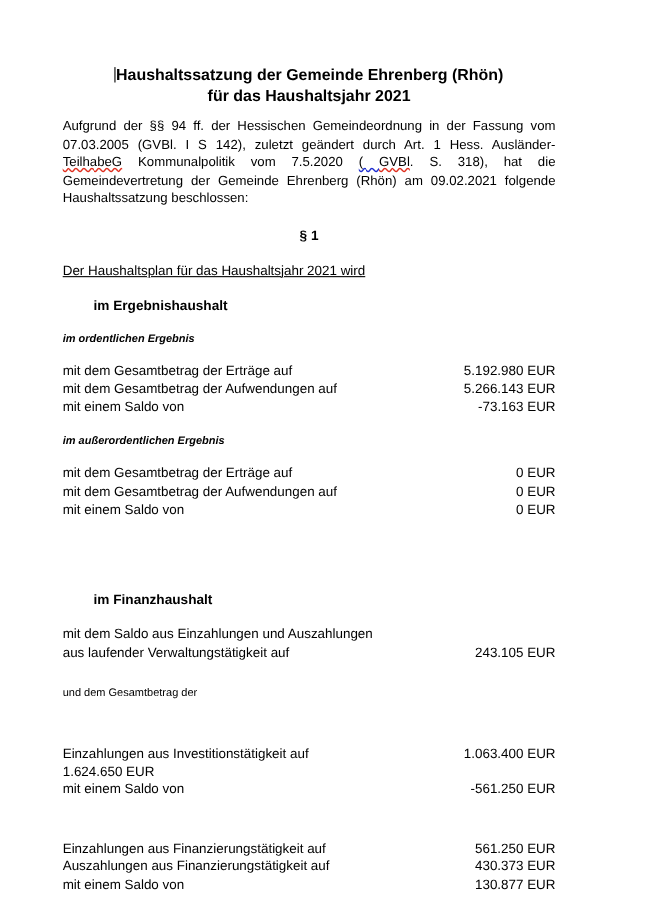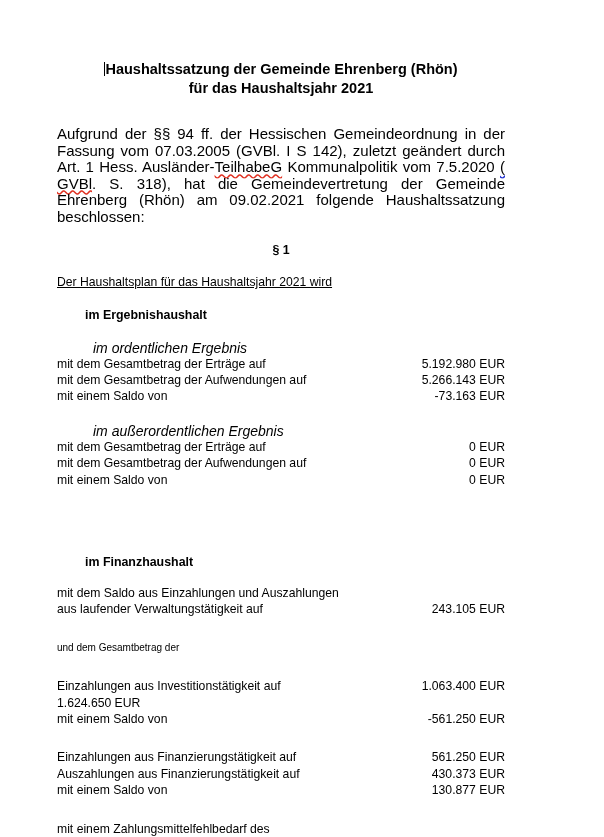--- a/index.html
+++ b/index.html
@@ -37,23 +37,23 @@
     width: 1px;
     height: 14px;
     background: #000;
     vertical-align: -2px;
     margin-right: 0px;
   }
 
   
   .intro {
     text-align: justify;
-    font-size: 15px;
+    font-size: 12px;
     line-height: 16.5px;
-    margin-top: 28px;
+    margin-top: 8px;
   }
 
   
   .sp-red {
     text-decoration: underline wavy #e03020;
     text-decoration-skip-ink: none;
     text-underline-offset: 1px;
   }
   .sp-blue {
     text-decoration: underline wavy #2030d0;
@@ -76,30 +76,29 @@
     text-decoration: underline;
   }
 
   .h-bold {
     font-weight: bold;
     font-size: 12.4px;
     margin-top: 17px;
     padding-left: 28px;
   }
   .h-bolditalic {
-    font-weight: normal;
+    font-weight: bold;
     font-style: italic;
-    font-size: 14px;
+    font-size: 10px;
     margin-top: 18px;
-    margin-left: 36px;
   }
 
   
   .rows {
-    margin-top: 0;
+    margin-top: 15px;
   }
   .row {
     display: flex;
     align-items: baseline;
     font-size: 12.2px;
     line-height: 16.4px;
   }
   .row .label {
     flex: 1 1 auto;
     white-space: pre;

